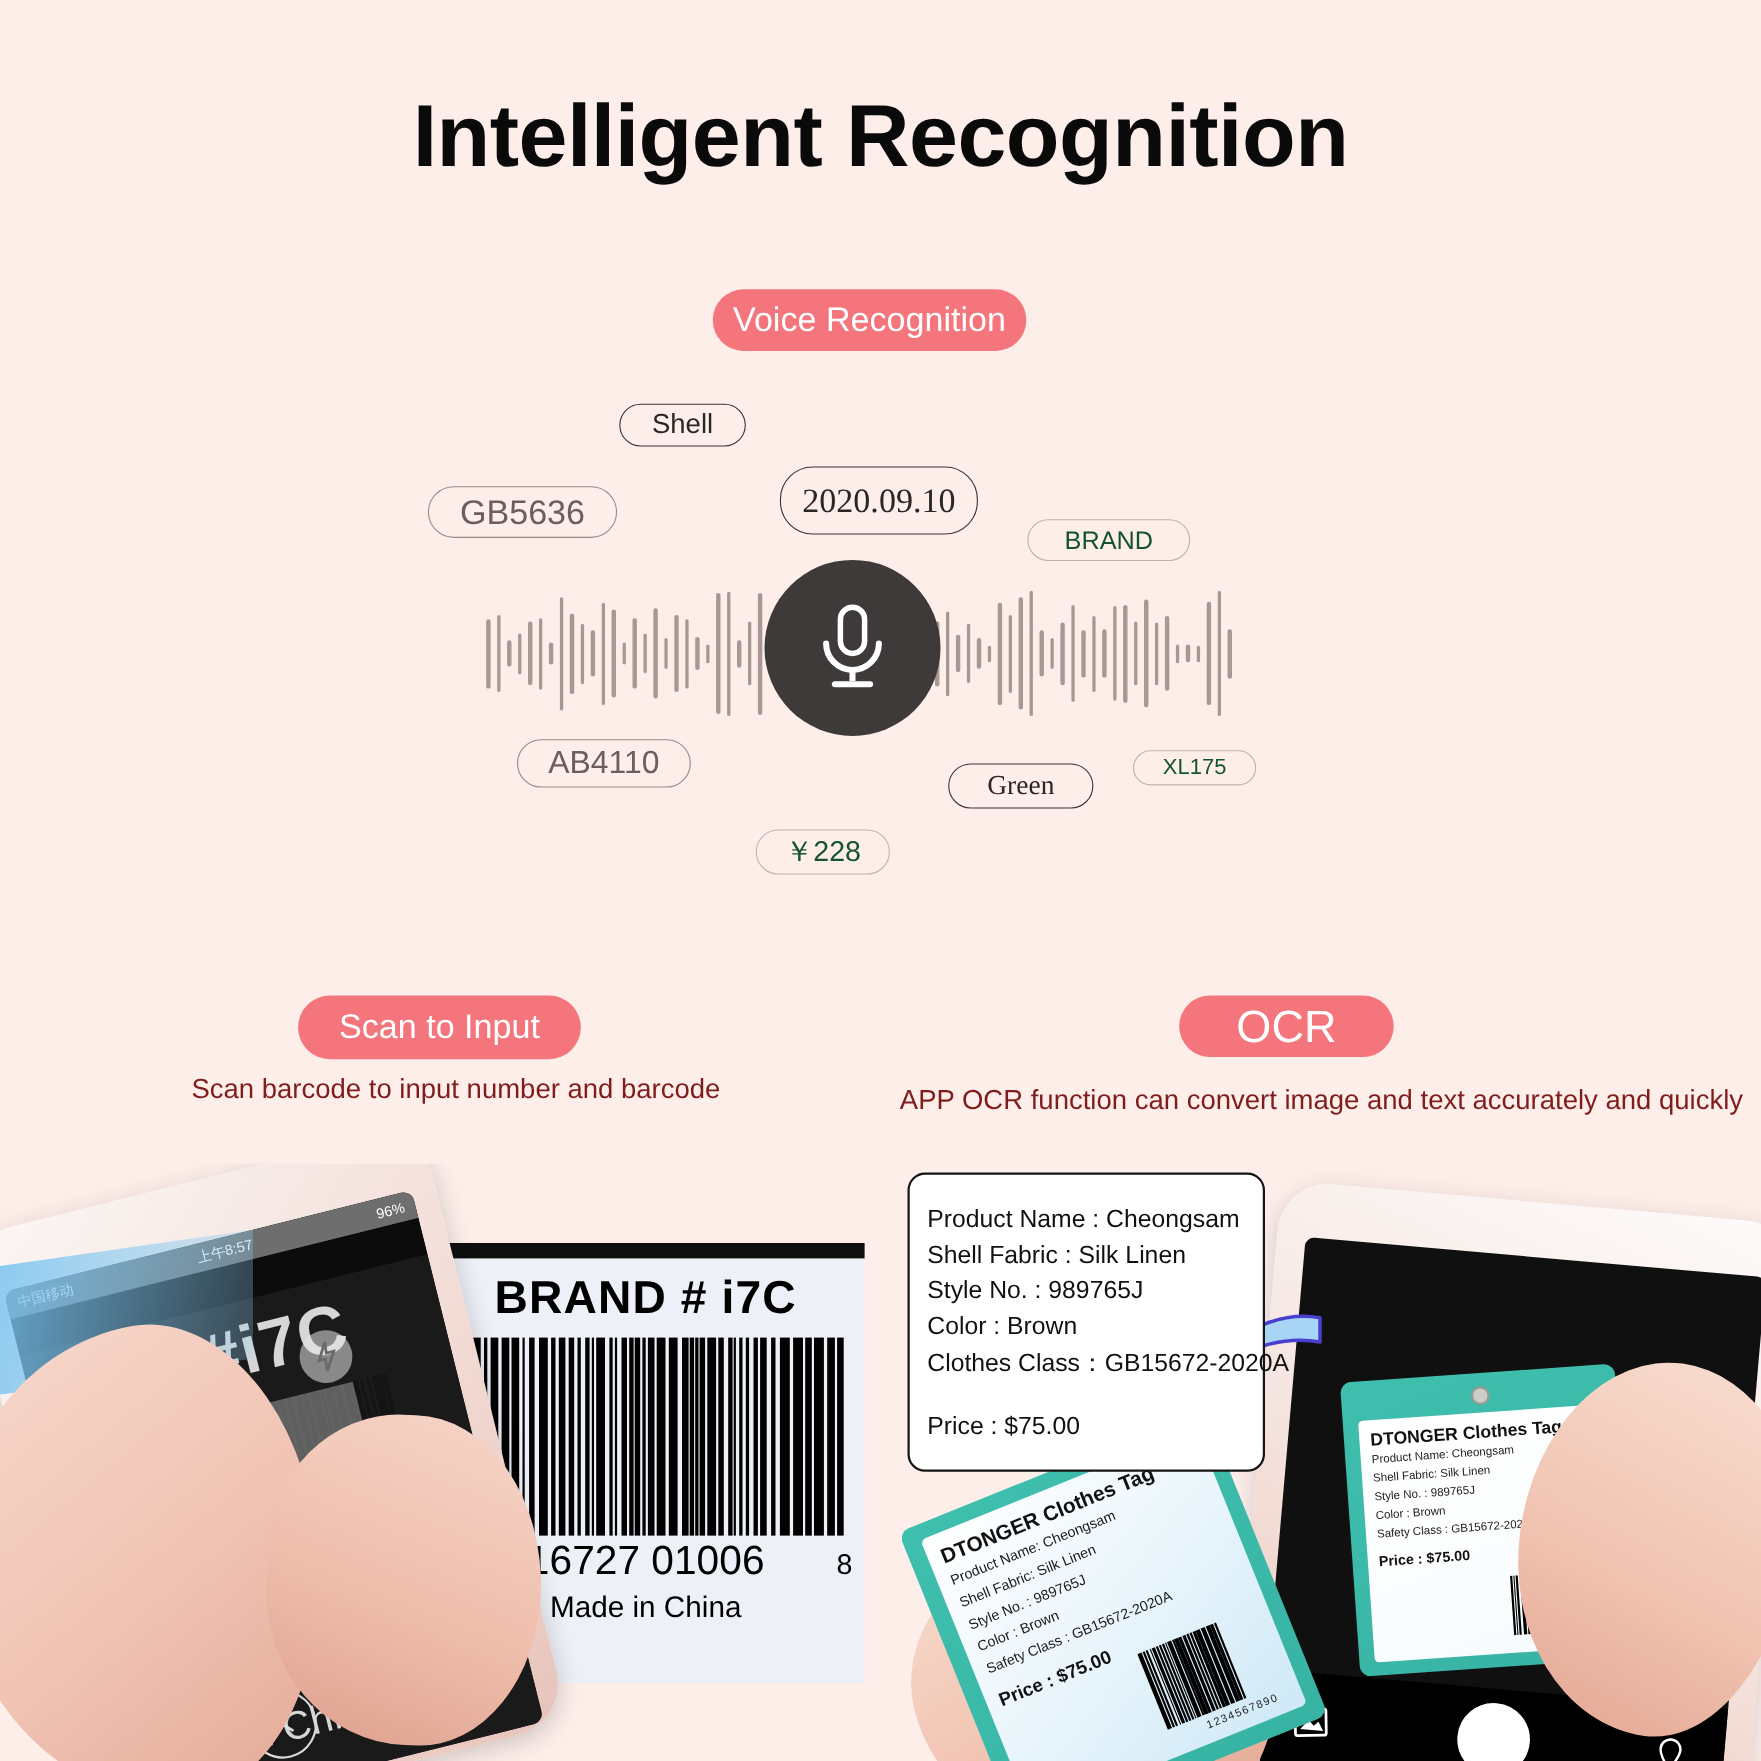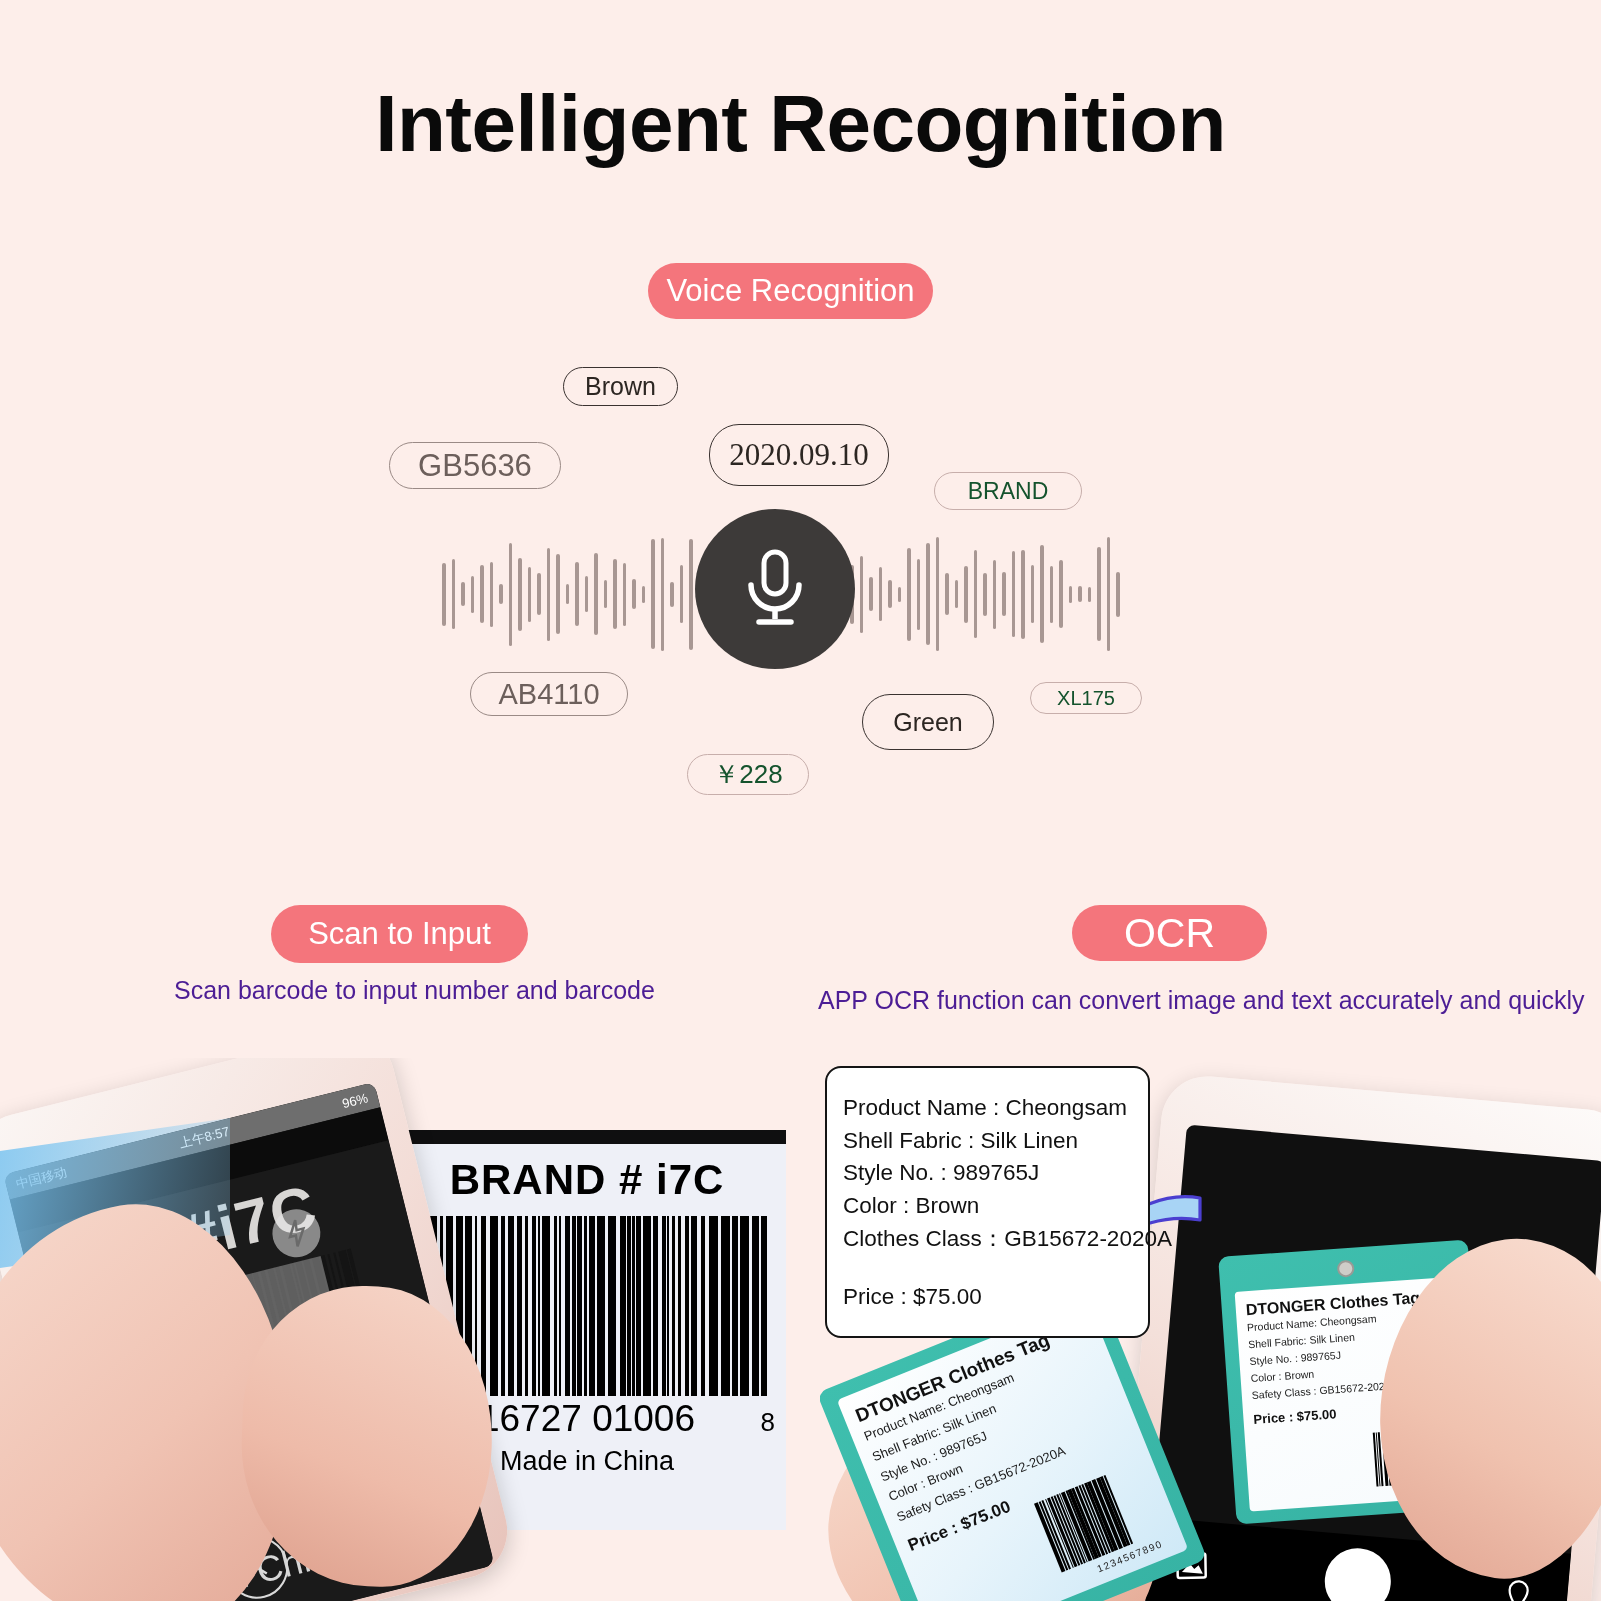--- a/index.html
+++ b/index.html
@@ -28,21 +28,21 @@
     display: flex; align-items: center; justify-content: center;
     font-weight: 400;
     white-space: nowrap;
   }
   #badge-voice { left: 648px; top: 263px; width: 285px; height: 56px; font-size: 31px; }
   #badge-scan  { left: 271px; top: 905px; width: 257px; height: 58px; font-size: 31px; }
   #badge-ocr   { left: 1072px; top: 905px; width: 195px; height: 56px; font-size: 41px; }
 
   .caption {
     position: absolute;
-    font-size: 25px; color: #4c1d95; white-space: nowrap;
+    font-size: 25px; color: #7f1d1d; white-space: nowrap;
   }
   #caption-scan { left: 174px; top: 976px; }
   #caption-ocr  { left: 818px; top: 986px; }
 
   
   .chip {
     position: absolute;
     border: 1.6px solid #3a3230;
     border-radius: 30px;
     display: flex; align-items: center; justify-content: center;
@@ -52,21 +52,21 @@
   }
   .chip.faded { border-color: #c7aeab; color: #14532d; }
   .chip.semi  { border-color: #9a8a86; color: #6c5f5b; }
 
   #chip-cotton  { left: 563px; top: 367px;  width: 115px; height: 39px;  font-size: 25px; }
   #chip-gb5636  { left: 389px; top: 442px;  width: 172px; height: 47px;  font-size: 31px; }
   #chip-date    { left: 709px; top: 424px;  width: 180px; height: 62px;  font-size: 31px;
                   font-family: "Liberation Serif", serif; }
   #chip-brand   { left: 934px; top: 472px;  width: 148px; height: 38px;  font-size: 23px; }
   #chip-ab4110  { left: 470px; top: 672px;  width: 158px; height: 44px;  font-size: 29px; }
-  #chip-green   { left: 862px; top: 694px;  width: 132px; height: 56px;  font-size: 25px; }
+  #chip-green   { left: 862px; top: 694px;  width: 132px; height: 41px;  font-size: 25px; font-family: Liberation Serif, serif; }
   #chip-xl175   { left: 1030px; top: 682px; width: 112px; height: 32px;  font-size: 20px; }
   #chip-price   { left: 687px; top: 754px;  width: 122px; height: 41px;  font-size: 26px; }
 
   
   .mic-circle {
     position: absolute; left: 695px; top: 509px;
     width: 160px; height: 160px; border-radius: 50%;
     background: #3d3a39;
     display: flex; align-items: center; justify-content: center;
     z-index: 5;
@@ -241,21 +241,21 @@
 </style>
 </head>
 <body>
 
 <div class="page">
 
   <div class="title">Intelligent Recognition</div>
 
   <div class="badge" id="badge-voice">Voice Recognition</div>
 
-  <div class="chip" id="chip-cotton">Brown</div>
+  <div class="chip" id="chip-cotton">Shell</div>
   <div class="chip semi" id="chip-gb5636">GB5636</div>
   <div class="chip" id="chip-date">2020.09.10</div>
   <div class="chip faded" id="chip-brand">BRAND</div>
   <div class="chip semi" id="chip-ab4110">AB4110</div>
   <div class="chip" id="chip-green">Green</div>
   <div class="chip faded" id="chip-xl175">XL175</div>
   <div class="chip faded" id="chip-price">￥228</div>
 
   <div class="wave" id="wave-left">
       <span style="height: 63px;"></span>

